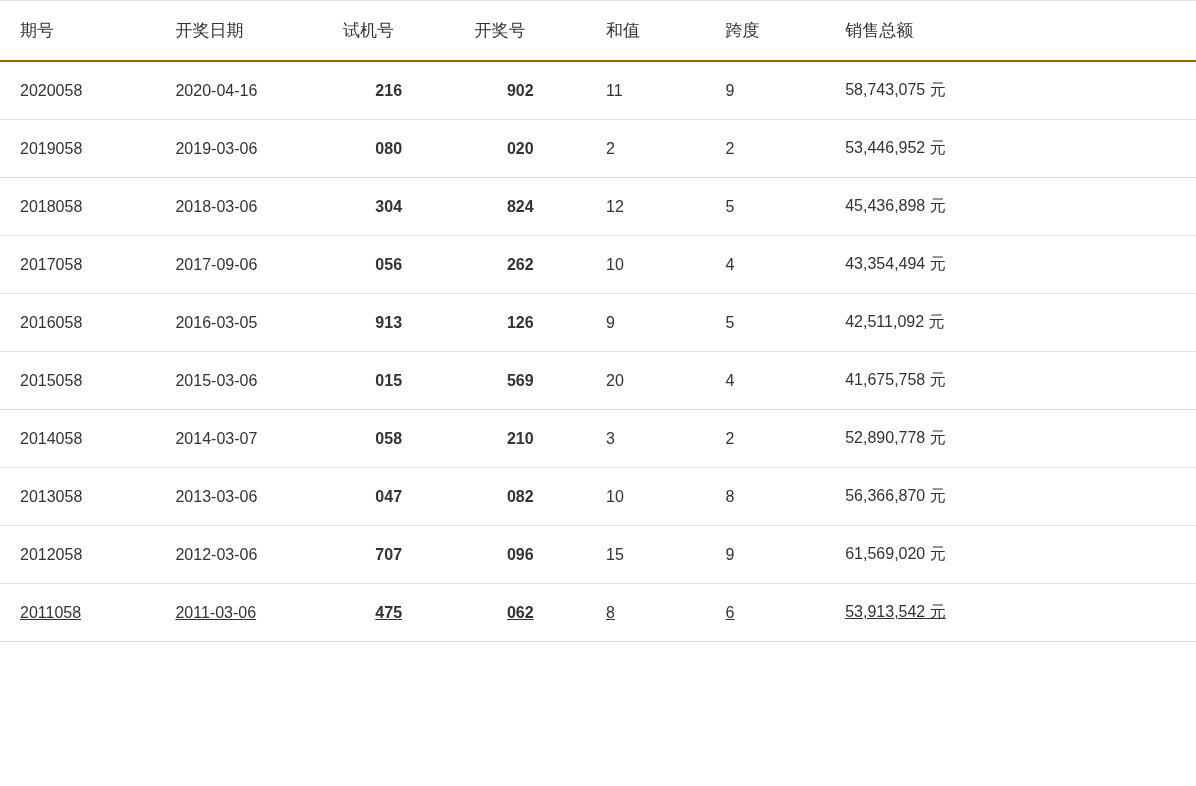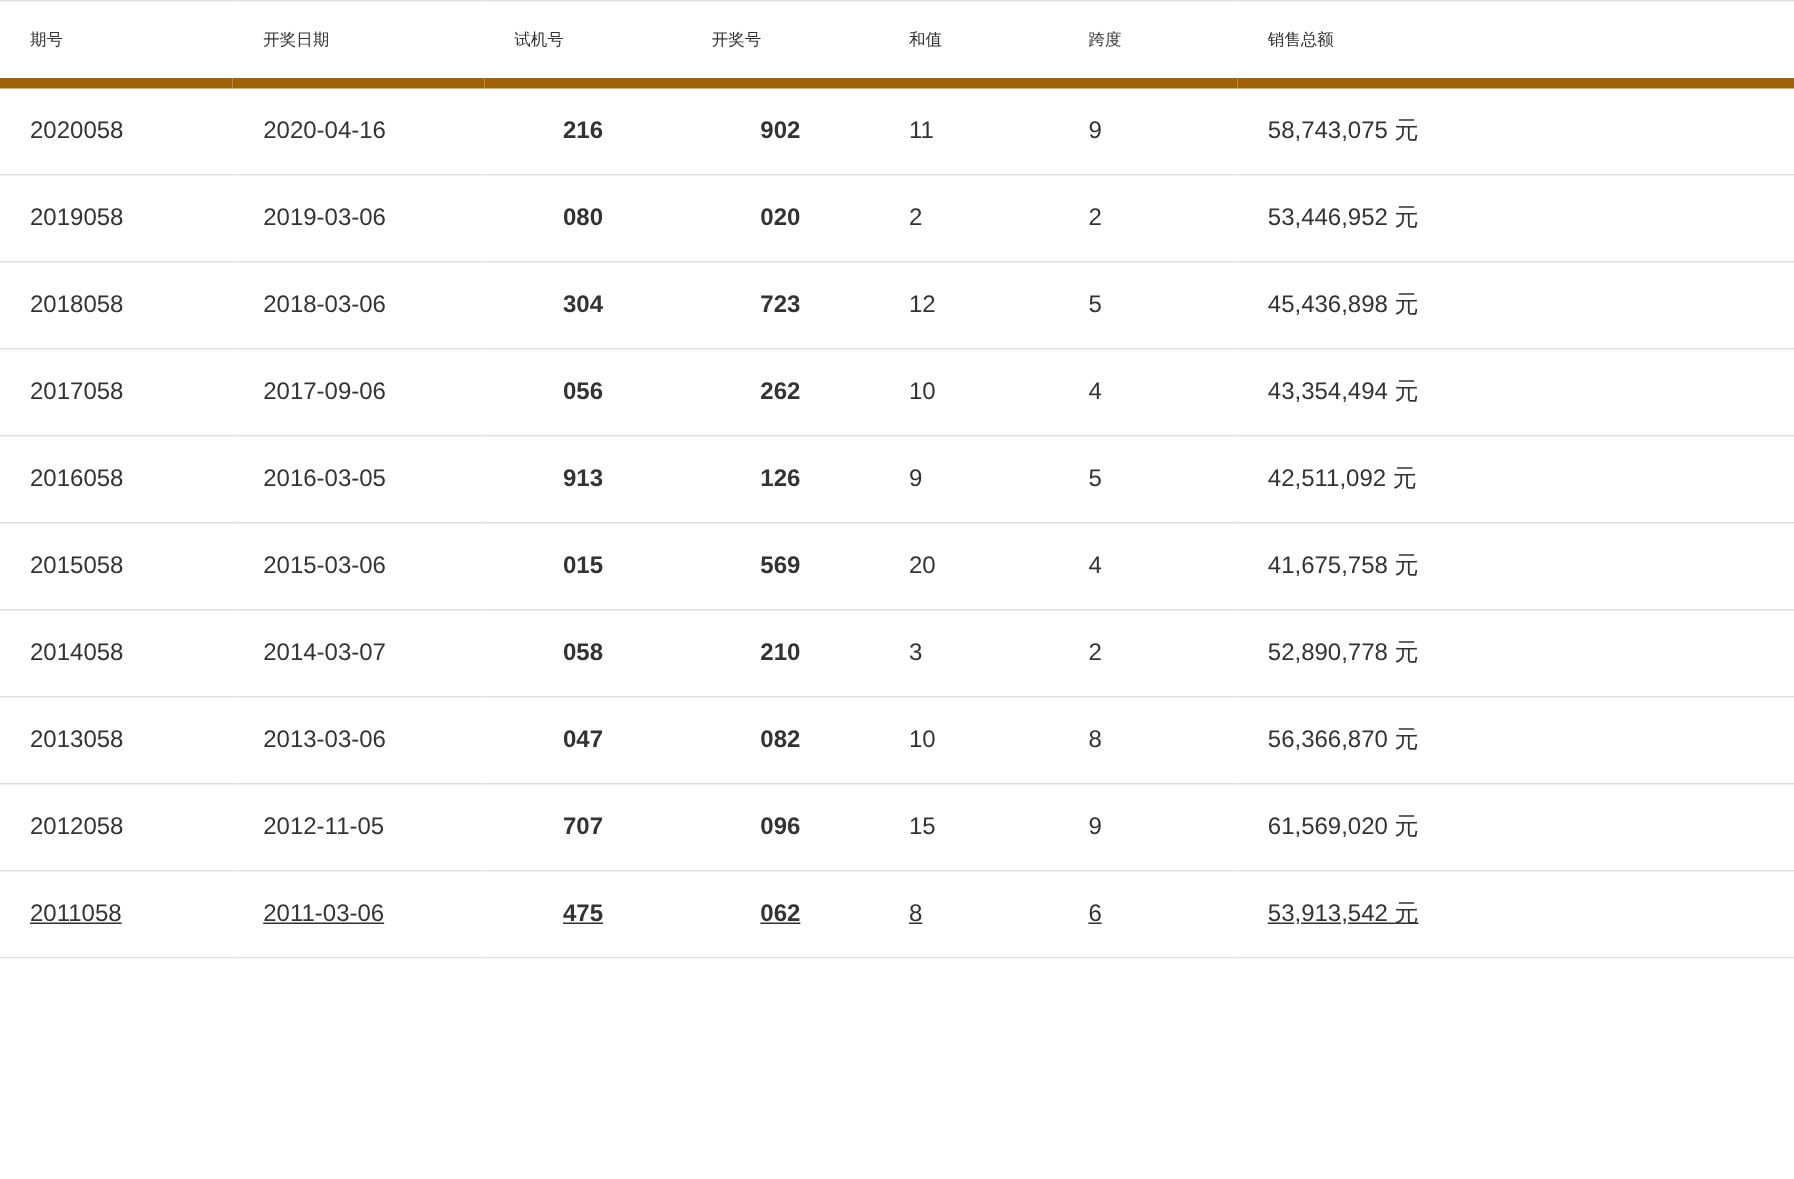--- a/index.html
+++ b/index.html
@@ -31,25 +31,25 @@
     col.col-qihao   { width: 13%; }
     col.col-date    { width: 14%; }
     col.col-shiji   { width: 11%; }
     col.col-kaijang { width: 11%; }
     col.col-hezhi   { width: 10%; }
     col.col-kuadu   { width: 10%; }
     col.col-sales   { width: 31%; }
 
     thead tr th {
       border-top: 1px solid #e0e0e0;
-      border-bottom: 7px solid #a16207;
+      border-bottom: 2px solid #a16207;
       padding: 18px 20px;
       text-align: left;
       font-weight: normal;
-      font-size: 11px;
+      font-size: 17px;
       color: #333;
       background: #fff;
     }
 
     tbody tr td {
       border-bottom: 1px solid #e0e0e0;
       padding: 18px 20px;
       font-size: 16px;
       color: #333;
     }
@@ -105,21 +105,21 @@
           <td class="bold">080</td>
           <td class="bold">020</td>
           <td>2</td>
           <td>2</td>
           <td>53,446,952 元</td>
         </tr>
         <tr>
           <td>2018058</td>
           <td>2018-03-06</td>
           <td class="bold">304</td>
-          <td class="bold">723</td>
+          <td class="bold">824</td>
           <td>12</td>
           <td>5</td>
           <td>45,436,898 元</td>
         </tr>
         <tr>
           <td>2017058</td>
           <td>2017-09-06</td>
           <td class="bold">056</td>
           <td class="bold">262</td>
           <td>10</td>
@@ -157,21 +157,21 @@
           <td>2013058</td>
           <td>2013-03-06</td>
           <td class="bold">047</td>
           <td class="bold">082</td>
           <td>10</td>
           <td>8</td>
           <td>56,366,870 元</td>
         </tr>
         <tr>
           <td>2012058</td>
-          <td>2012-11-05</td>
+          <td>2012-03-06</td>
           <td class="bold">707</td>
           <td class="bold">096</td>
           <td>15</td>
           <td>9</td>
           <td>61,569,020 元</td>
         </tr>
         <tr>
           <td>2011058</td>
           <td>2011-03-06</td>
           <td class="bold">475</td>

